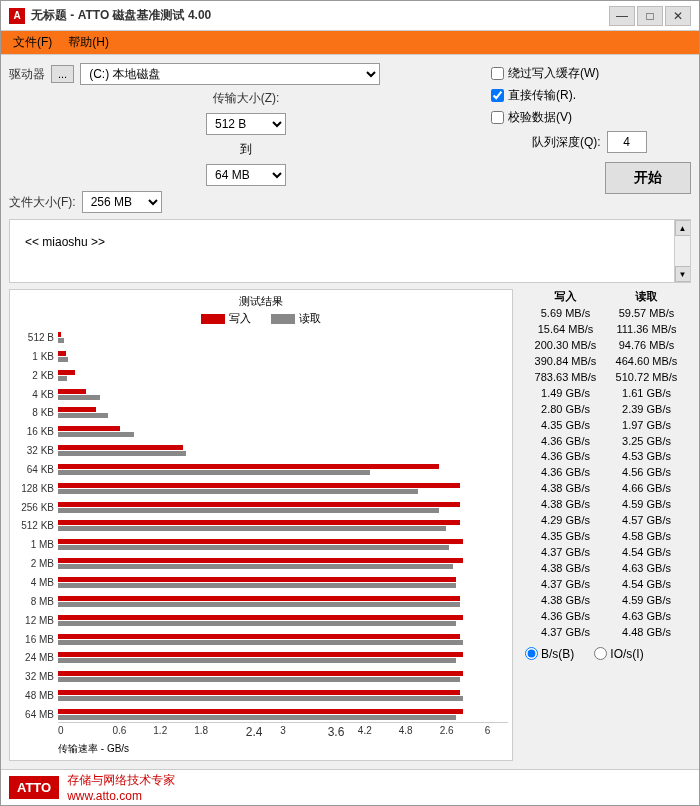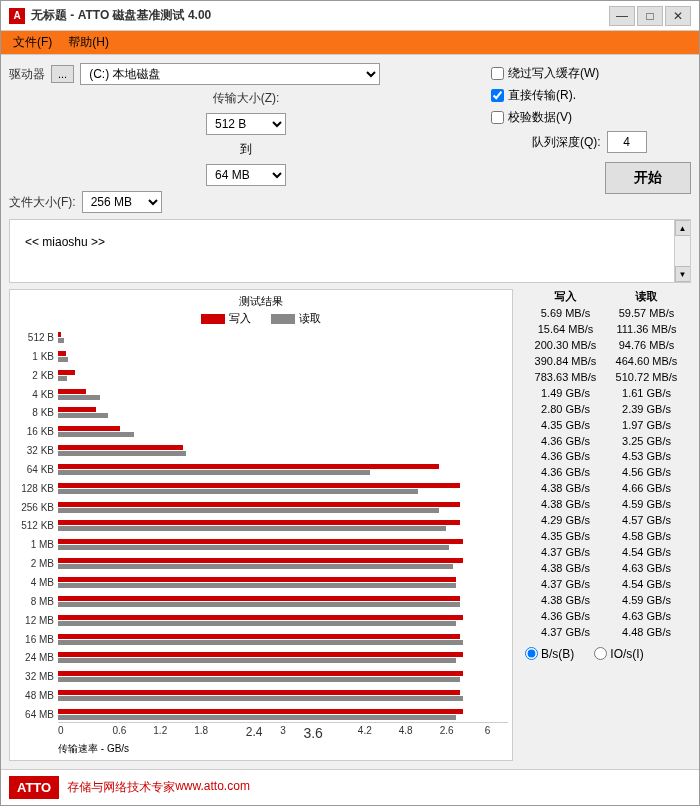--- a/index.html
+++ b/index.html
@@ -518,21 +518,21 @@
                   <div style="height: 5px; width: 88.4615%; background: rgb(136, 136, 136);"></div>
                 </div>
               </div>
             <div style="height:18px;display:flex;padding:2px 0 0 0;border-top:1px solid #ccc;" id="x-axis">
                 <span style="flex: 1 1 0%; text-align: left; font-size: 10px; color: rgb(51, 51, 51);">0</span>
                 <span style="flex: 1 1 0%; text-align: center; font-size: 10px; color: rgb(51, 51, 51);">0.6</span>
                 <span style="flex: 1 1 0%; text-align: center; font-size: 10px; color: rgb(51, 51, 51);">1.2</span>
                 <span style="flex: 1 1 0%; text-align: center; font-size: 10px; color: rgb(51, 51, 51);">1.8</span>
                 <span style="flex: 1 1 0%; text-align: right; font-size: 12px; color: rgb(51, 51, 51);">2.4</span>
                 <span style="flex: 1 1 0%; text-align: center; font-size: 10px; color: rgb(51, 51, 51);">3</span>
-                <span style="flex: 1 1 0%; text-align: left; font-size: 14px; color: rgb(51, 51, 51);">3.6</span>
+                <span style="flex: 1 1 0%; text-align: right; font-size: 12px; color: rgb(51, 51, 51);">3.6</span>
                 <span style="flex: 1 1 0%; text-align: center; font-size: 10px; color: rgb(51, 51, 51);">4.2</span>
                 <span style="flex: 1 1 0%; text-align: center; font-size: 10px; color: rgb(51, 51, 51);">4.8</span>
                 <span style="flex: 1 1 0%; text-align: center; font-size: 10px; color: rgb(51, 51, 51);">2.6</span>
                 <span style="flex: 1 1 0%; text-align: center; font-size: 10px; color: rgb(51, 51, 51);">6</span>
               </div>
           </div>
         </div>
         <div class="x-axis-label">传输速率 - GB/s</div>
       </div>
 
@@ -638,18 +638,18 @@
             <input type="radio" name="unit" style="">
             <span>IO/s(I)</span>
           </label>
         </div>
       </div>
     </div>
   </div>
 
   <div class="footer">
     <div class="footer-logo">ATTO</div>
-    <div style="display:flex;">
+    <div style="display:flex;flex-direction:column;">
       <span class="footer-text">存储与网络技术专家</span>
       <span class="footer-text">www.atto.com</span>
     </div>
   </div>
 </div>
 
 </body></html>

